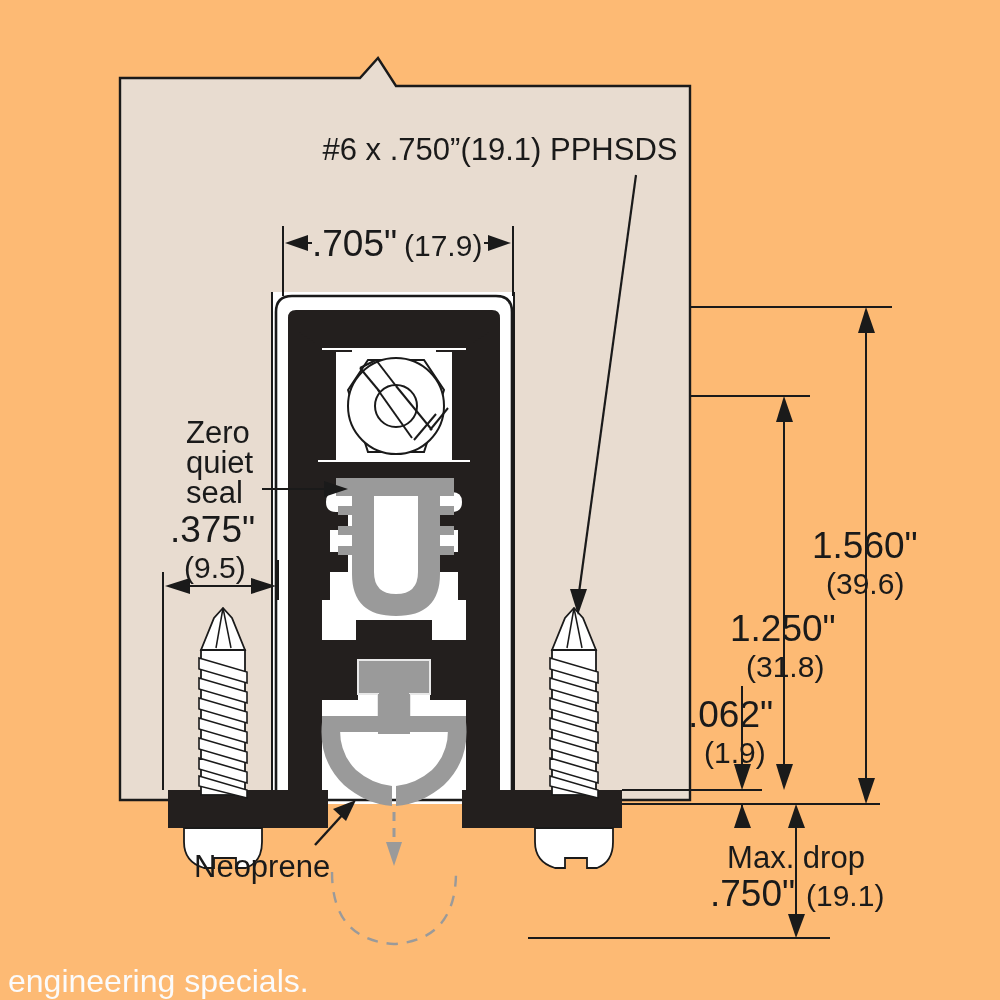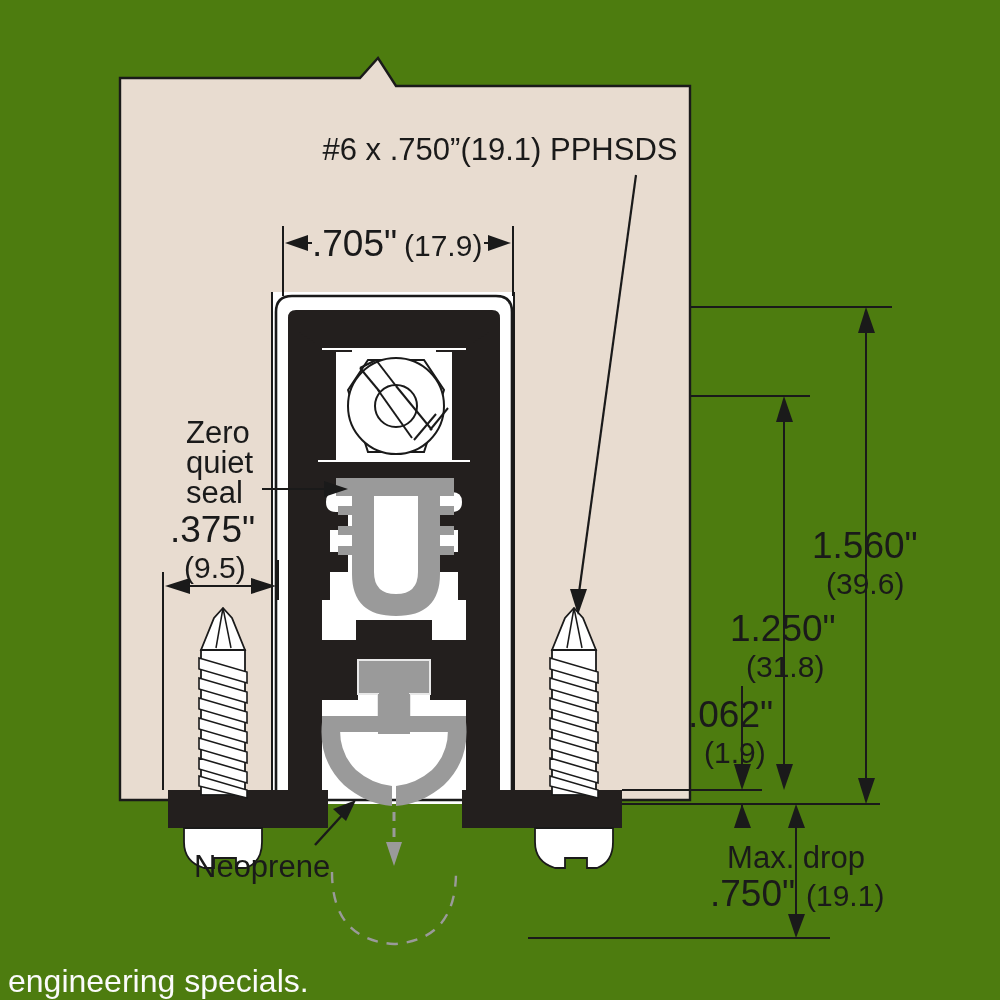--- a/index.html
+++ b/index.html
@@ -8,21 +8,21 @@
     padding: 0;
     background: #ffffff;
   }
   body {
     font-family: "Liberation Sans", sans-serif;
   }
   #stage {
     position: relative;
     width: 1000px;
     height: 1000px;
-    background: #4d7c0f;
+    background: #fdba74;
     overflow: hidden;
   }
   #drawing {
     position: absolute;
     left: 0;
     top: 0;
     width: 1000px;
     height: 1000px;
   }
   .dimtext {

